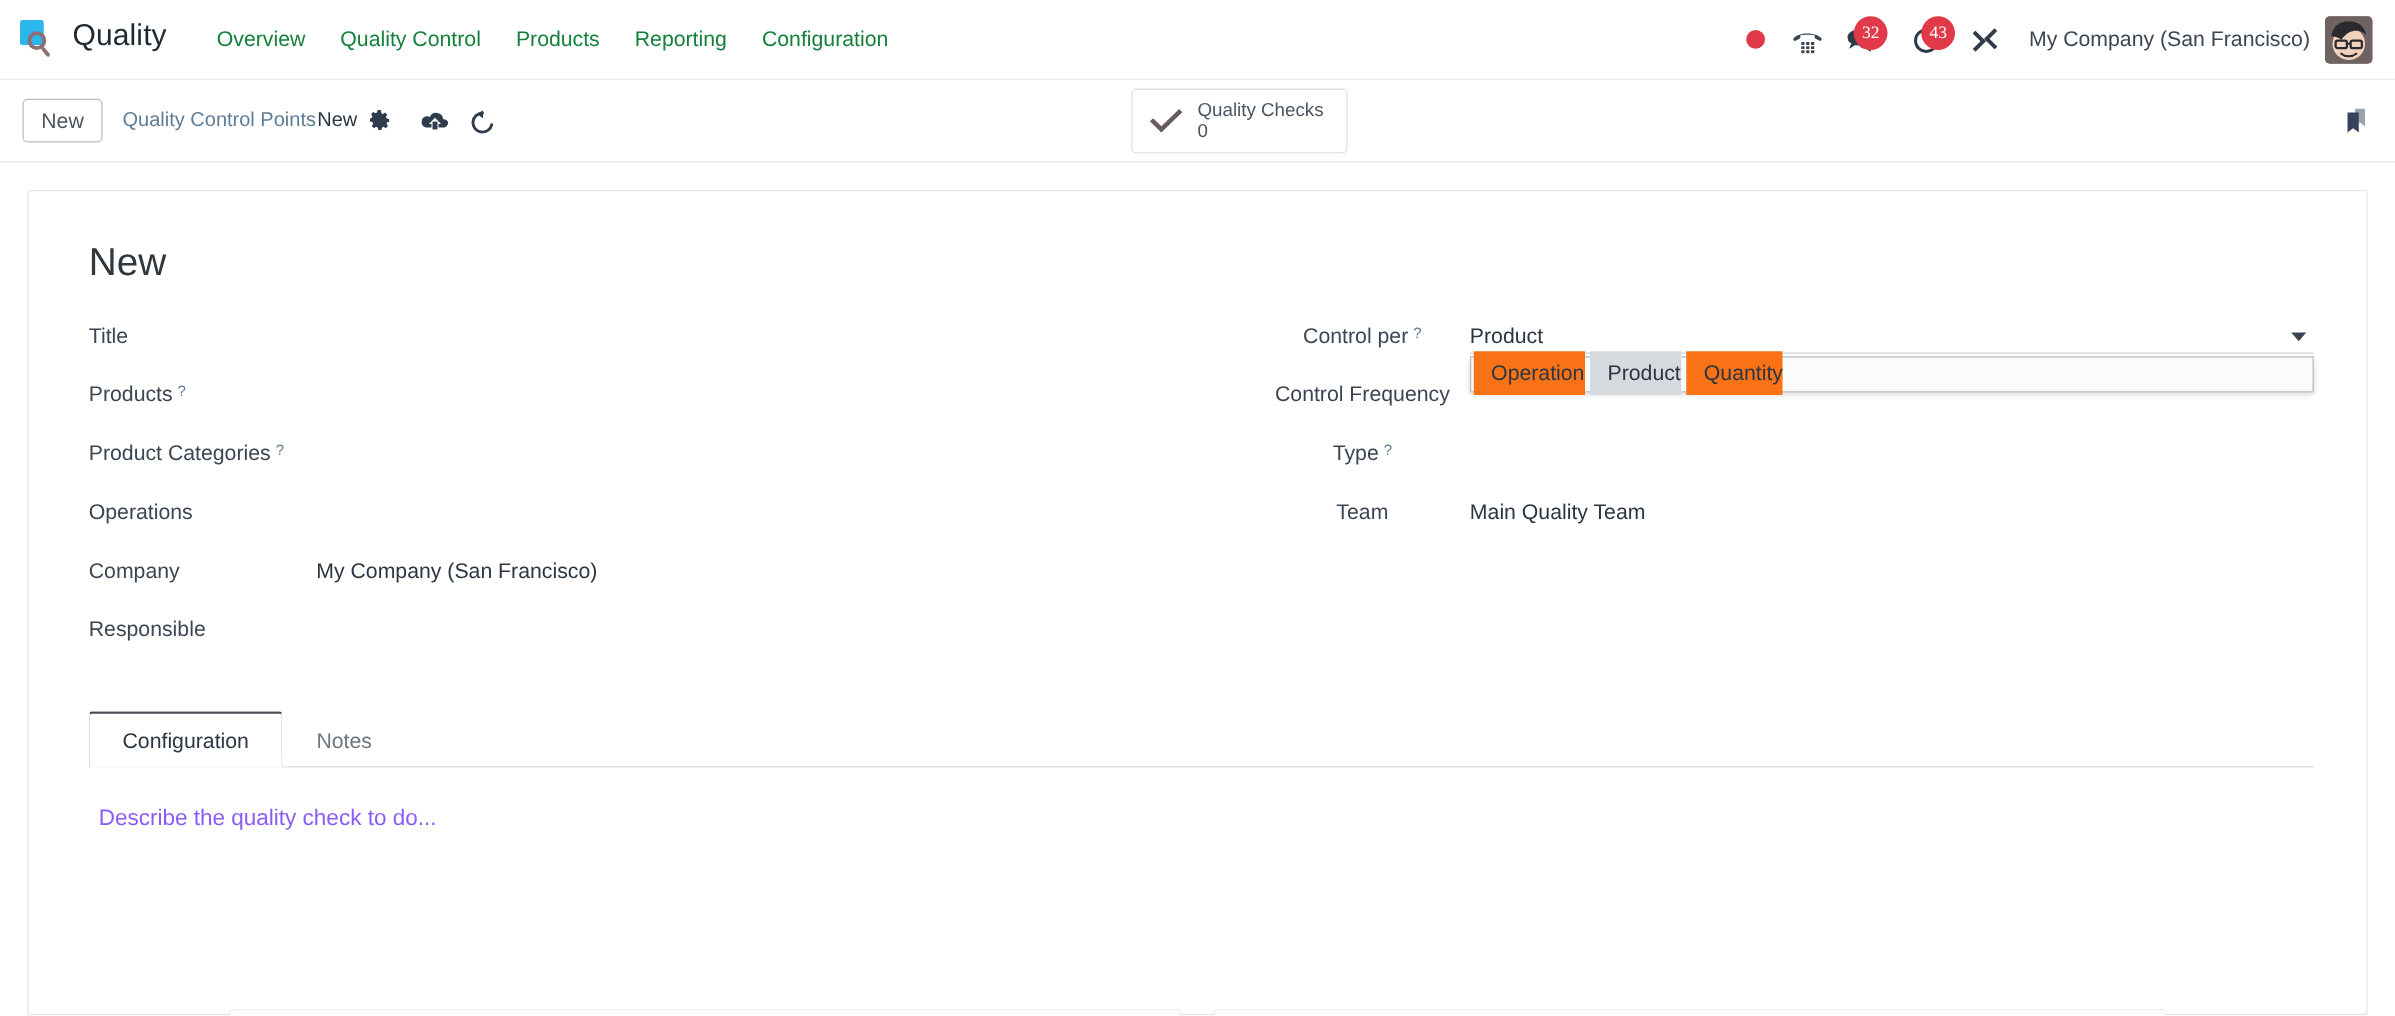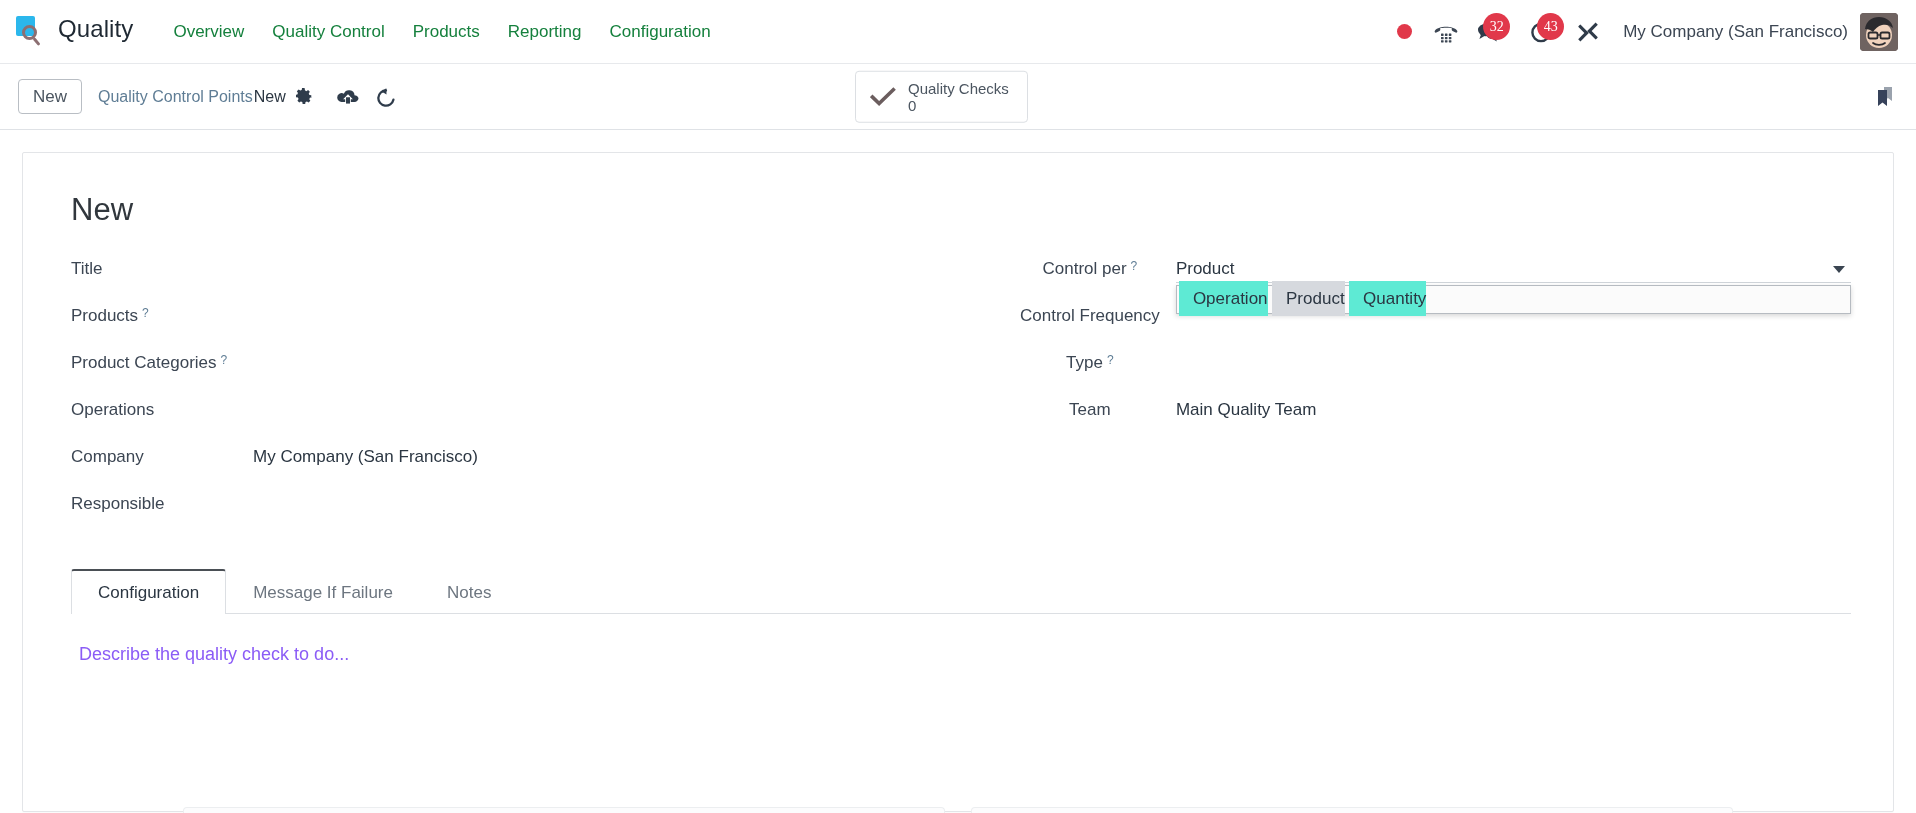--- a/index.html
+++ b/index.html
@@ -92,21 +92,21 @@
   .bc-parent {
     font-size: 16px; color: #5f7d95; cursor: pointer; line-height: 1.2;
   }
   .bc-current-row { display: flex; align-items: center; gap: 10px; }
   .bc-current { font-size: 16px; color: #2b3642; line-height: 1.2; }
   .cog { color: #2f3c4b; cursor: pointer; display: flex; align-items: center; }
   .cp-actions { display: flex; align-items: center; gap: 16px; margin-left: 24px; }
   .cp-act { cursor: pointer; color: #2f3c4b; display: flex; align-items: center; }
 
   .stat-buttons {
-    position: absolute; left: 855px; top: 50%; transform: translateY(-50%);
+    position: absolute; left: 905px; top: 50%; transform: translateY(-50%);
     display: flex; gap: 10px;
   }
   .stat-btn {
     display: flex; align-items: center; gap: 12px;
     border: 1px solid #dcdfe3; border-radius: 4px;
     padding: 8px 18px 8px 14px; background: #fff; cursor: pointer;
     min-width: 155px;
   }
   .stat-ico { color: #6b5d5e; display: flex; align-items: center; }
   .stat-txt { display: flex; flex-direction: column; line-height: 1.15; }
@@ -167,21 +167,21 @@
     border-right: 6px solid transparent; border-top: 7px solid #3a4551;
   }
   .select-menu {
     position: absolute; top: 32px; left: 0; right: 0;
     background: #fbfbfb; border: 1px solid #b6bbc1;
     box-shadow: 0 2px 5px rgba(0,0,0,.16);
     padding: 2px; z-index: 40;
   }
   .opt {
     font-size: 17px; color: #2b3642; padding: 8px 0 8px 14px;
-    background: #5eead4; cursor: pointer; line-height: 1.35;
+    background: #f97316; cursor: pointer; line-height: 1.35;
   }
   .opt.selected { background: #d6d9de; }
 
   
   .notebook { margin-top: 34px; padding-left: 6px; }
   .tabs {
     display: flex; align-items: flex-end;
     border-bottom: 1px solid #dcdfe3;
   }
   .tab {
@@ -448,21 +448,20 @@
               <span>Team</span>
             </span>
           <span class="f-value editable">Main Quality Team</span>
         </div>
       </div>
     </div>
 
     <div class="notebook">
       <div class="tabs">
         <div class="tab active">Configuration</div>
-        <div class="tab">Message If Failure</div>
         <div class="tab">Notes</div>
       </div>
       <div class="tab-body">
         <div class="tab-placeholder">Describe the quality check to do...</div>
       </div>
     </div>
 
     <div class="bottom-peek">
       <span class="peek-box"></span>
       <span class="peek-box"></span>

